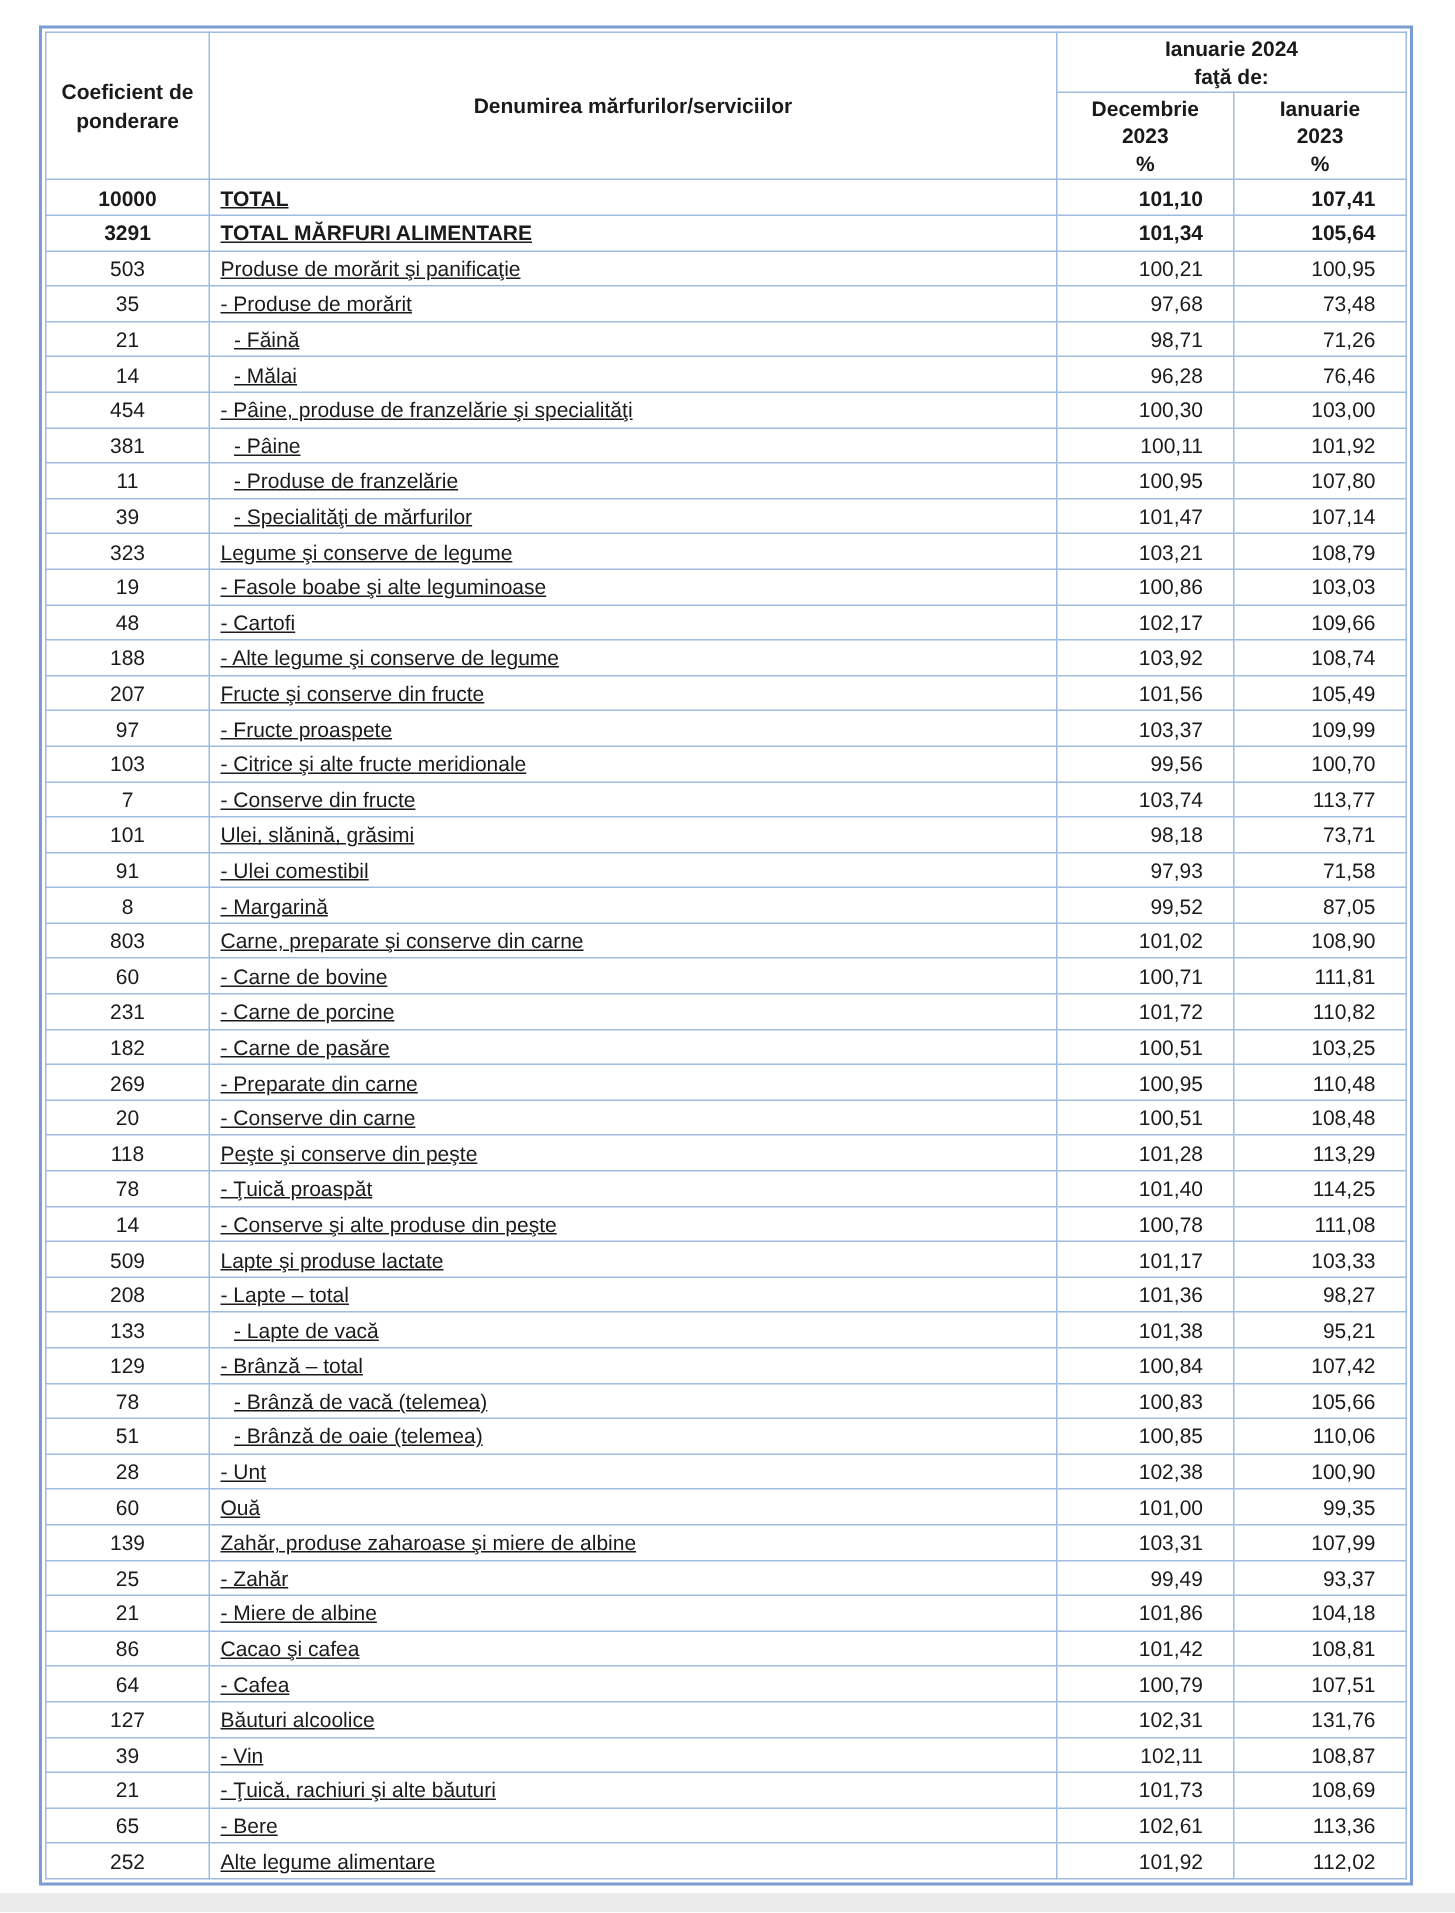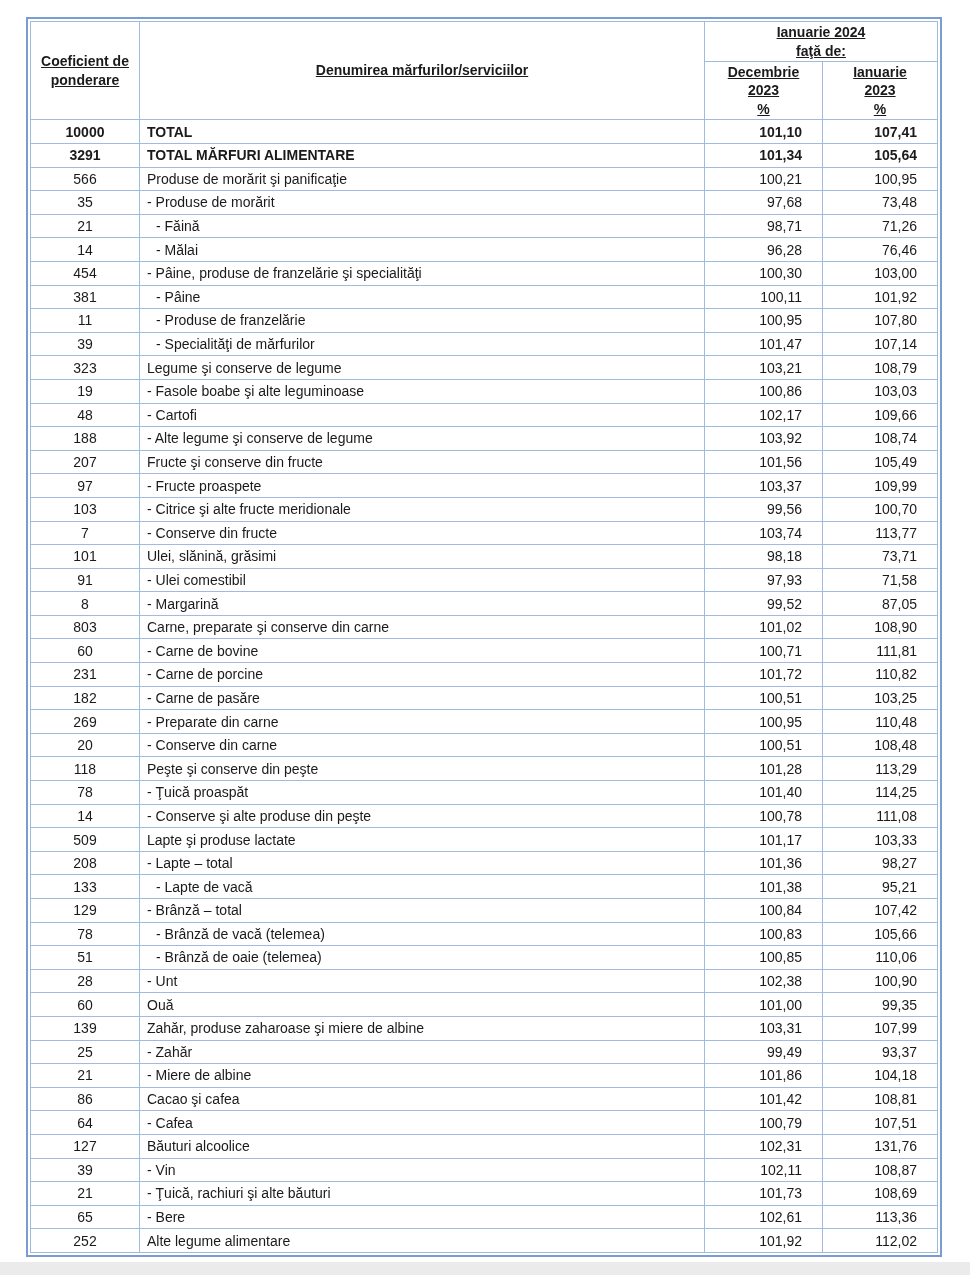--- a/index.html
+++ b/index.html
@@ -17,30 +17,30 @@
     position:absolute; left:26px; top:17px; width:916px;
     border:2px solid #7b9cd0;
     padding:2px;
     background:#ffffff;
   }
   table { width:100%; border-collapse:collapse; table-layout:fixed; }
   th, td { border:1px solid #9fbce0; background:#ffffff; }
 
   thead th {
     font-size:14px; font-weight:bold; text-align:center; vertical-align:middle;
-    line-height:1.32; white-space:pre-line; padding:1px 2px;text-decoration:underline;
+    line-height:1.32; white-space:pre-line; padding:1px 2px;
   }
   tr.hdr-top  { height:40px; }
   tr.hdr-sub  { height:58px; }
 
   tbody tr { height:23.6px; }
   tbody td { font-size:14px; vertical-align:middle; padding:0; line-height:1; }
   td.weight { text-align:center; }
   td.name   { text-align:left; padding-left:7px;
-              white-space:nowrap; overflow:hidden; }
+              white-space:nowrap; overflow:hidden;text-decoration:underline; }
   td.name.ind-2 { padding-left:16px; }
   td.num    { text-align:right; padding-right:20px; }
   tr.bold td { font-weight:bold; }
 
   .bottom-strip {
     position:absolute; left:0; bottom:0; width:100%; height:13px;
     background:#ebebeb;
   }
 </style>
 </head>
@@ -78,21 +78,21 @@
     <td class="num">101,10</td>
     <td class="num">107,41</td>
   </tr>
           <tr class="bold">
     <td class="weight">3291</td>
     <td class="name ind-0">TOTAL MĂRFURI ALIMENTARE</td>
     <td class="num">101,34</td>
     <td class="num">105,64</td>
   </tr>
           <tr>
-    <td class="weight">566</td>
+    <td class="weight">503</td>
     <td class="name ind-0">Produse de morărit şi panificaţie</td>
     <td class="num">100,21</td>
     <td class="num">100,95</td>
   </tr>
           <tr>
     <td class="weight">35</td>
     <td class="name ind-1">- Produse de morărit</td>
     <td class="num">97,68</td>
     <td class="num">73,48</td>
   </tr>

